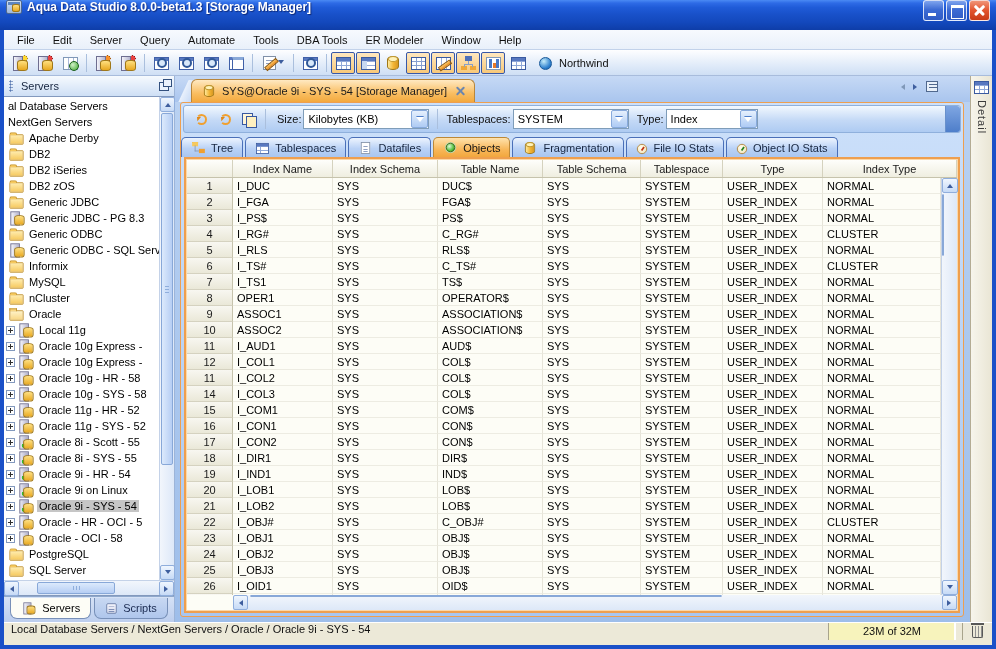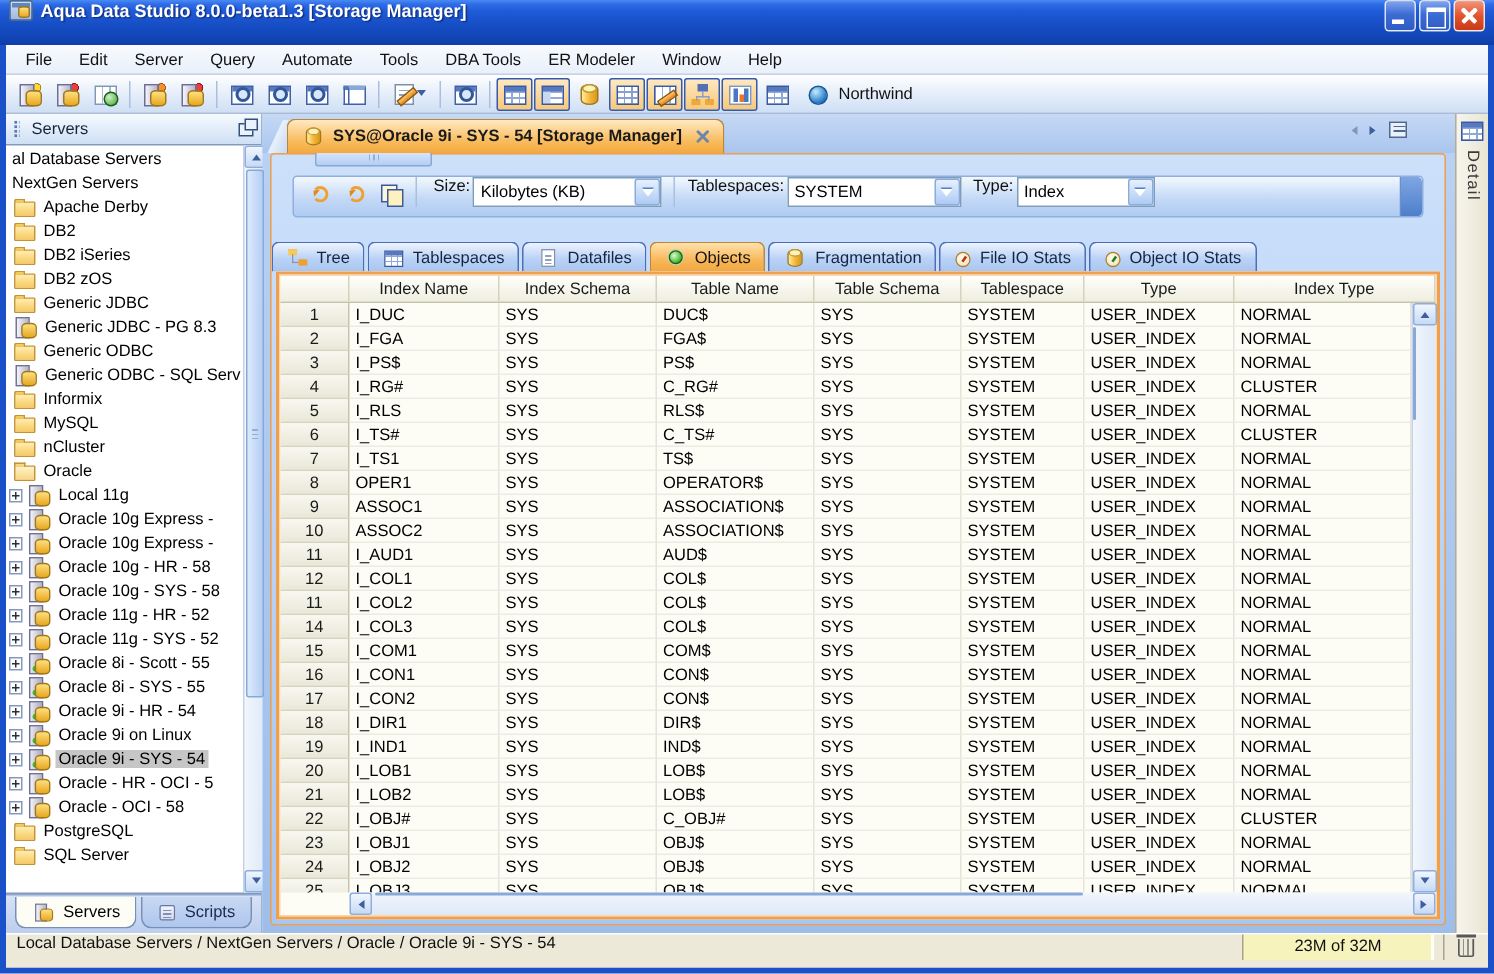--- a/index.html
+++ b/index.html
@@ -129,21 +129,21 @@
   .listbtn-icon{width:12px;height:11px;border:1px solid #50688E;background:
     repeating-linear-gradient(0deg,transparent 0 2px,#50688E 2px 3px) 2px 1px/8px 7px no-repeat,#E8F0FA}
 
   
   .main{flex:1;min-height:0;display:flex}
 
   
   .sidebar{width:171px;flex:none;display:flex;flex-direction:column;background:linear-gradient(#E8F0FB,#D4E2F6);border-right:1px solid #9CB4D8}
   .panel-header{height:20px;flex:none;display:flex;align-items:center;gap:5px;padding:0 5px;background:linear-gradient(180deg,#F6FAFE,#CEDFF5)}
   .panel-title{flex:1;color:#16253F}
-  .tree-wrap{flex:1;min-height:0;margin:0;display:flex;flex-direction:row;background:#fff;border:1px solid #8399BD;border-left:none;border-right:none}
+  .tree-wrap{flex:1;min-height:0;margin:0;display:flex;flex-direction:column;background:#fff;border:1px solid #8399BD;border-left:none;border-right:none}
   .tree-row{flex:1;min-height:0;display:flex}
   .tree-scroll{flex:1;overflow:hidden;padding-top:1px}
   .tree-item{height:16px;display:flex;align-items:center;gap:3px;padding-left:5px;white-space:nowrap;color:#000}
   .tree-item.root{padding-left:2px}
   .tree-item.expandable{padding-left:2px}
   .tree-item .tlabel{padding:0 2px}
   .tree-item.selected .tlabel{background:#C6C6C6}
   .expander{width:9px;height:9px;flex:none;border:1px solid #8399BD;background:
     linear-gradient(#303030,#303030) center/5px 1px no-repeat,
     linear-gradient(#303030,#303030) center/1px 5px no-repeat,#fff}
@@ -172,31 +172,31 @@
   .side-tabs{height:26px;flex:none;display:flex;justify-content:center;gap:3px;background:linear-gradient(#D6E2F6,#BCCEEE);border-top:1px solid #8FA8CC;padding-top:1px}
   .stab{height:21px;display:flex;align-items:center;gap:5px;padding:0 10px;border:1px solid #7890B8;border-top:none;border-radius:0 0 7px 7px;background:linear-gradient(#C8D8F2,#AFC6EC);color:#1A2A50}
   .stab.active{background:#FDFDF6;font-weight:normal;color:#000}
   .stab .icon{transform:scale(.8)}
 
   
   .content{flex:1;min-width:0;display:flex;flex-direction:column;background:linear-gradient(180deg,#BAD2F2,#9EBEEA)}
   .tabbar{height:26px;flex:none;display:flex;align-items:flex-end;padding-left:16px;position:relative;background:linear-gradient(180deg,#C6D9F5,#A9C5EE)}
   .tabbar::before{content:"";position:absolute;left:2px;bottom:0;width:24px;height:22px;background:linear-gradient(115deg,transparent 10px,#E8F0FC 11px,#C6D9F5 22px);}
   .doc-tab{height:23px;display:flex;align-items:center;gap:5px;padding:0 9px;border:1px solid #B8863C;border-bottom:none;border-radius:6px 6px 0 0;
-    background:linear-gradient(180deg,#FFE9C2,#F9BE62 60%,#F3A93E);font-weight:bold;color:#1A1A1A;position:relative;z-index:2}
+    background:linear-gradient(180deg,#FFE9C2,#F9BE62 60%,#F3A93E);font-weight:normal;color:#1A1A1A;position:relative;z-index:2}
   .close-x{width:9px;height:9px;position:relative;margin-left:4px}
   .close-x::before,.close-x::after{content:"";position:absolute;left:-1px;top:3.5px;width:11px;height:2px;background:#6C86AE;border-radius:1px}
   .close-x::before{transform:rotate(45deg)}
   .close-x::after{transform:rotate(-45deg)}
   .tab-nav{position:absolute;right:32px;top:5px;display:flex;align-items:center;gap:8px}
 
   .workspace{flex:1;min-height:0;margin:0 6px 5px 5px;border:1px solid #EE9F4F;border-radius:3px;
     background:linear-gradient(180deg,#CCE0FA,#A8C6F0);display:flex;flex-direction:column}
-  .subtoolbar{height:28px;flex:none;margin:14px;border:1px solid #8FB0DC;border-radius:3px;
-    background:linear-gradient(180deg,#F2F8FE,#C4D9F6 55%,#AECBF2);display:flex;padding:0 6px;gap:2px;position:relative}
+  .subtoolbar{height:28px;flex:none;margin:2px;border:1px solid #8FB0DC;border-radius:3px;
+    background:linear-gradient(180deg,#F2F8FE,#C4D9F6 55%,#AECBF2);display:flex;align-items:center;padding:0 6px;gap:2px;position:relative}
   .subtoolbar::after{content:"";position:absolute;right:0;top:0;bottom:0;width:14px;border-radius:0 3px 3px 0;
     background:linear-gradient(180deg,#7FA6E2,#4E7ECA);border-left:1px solid #6890CC}
   .stb-btn{width:22px;height:22px;display:flex;align-items:center;justify-content:center;flex:none}
   .stb-label{color:#101010;margin-left:6px;white-space:nowrap}
   .combo{height:20px;background:#fff;border:1px solid #7F9DB9;display:flex;align-items:center;flex:none}
   .combo-val{flex:1;padding:0 4px;white-space:nowrap;overflow:hidden;color:#000}
   .combo-btn{width:17px;height:18px;margin:0;border:1px solid #88AADC;border-radius:2px;flex:none;
     background:linear-gradient(180deg,#E6F0FD,#AECBF4);display:flex;align-items:center;justify-content:center}
   .chev{width:0;height:0;border:4px solid transparent;border-top:5px solid #fff;margin-top:4px;filter:drop-shadow(0 -1px 0 #4E7ECA)}
   .combo.size{width:126px}.combo.ts{width:116px}.combo.type{width:92px}

